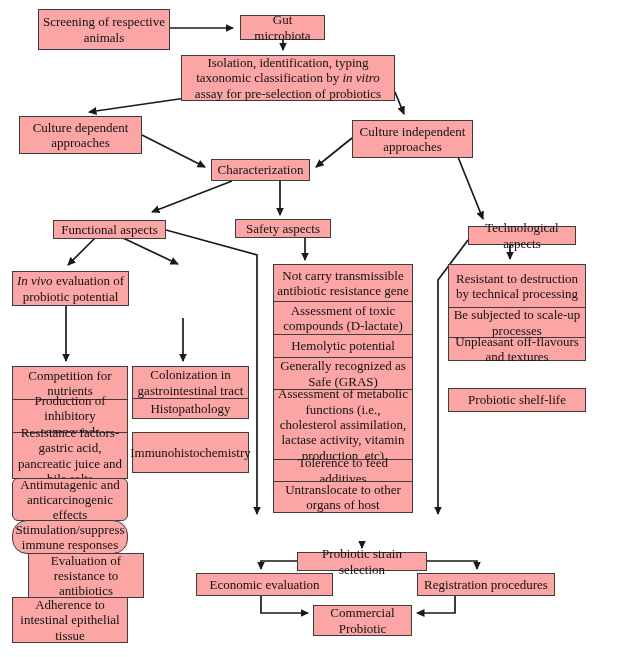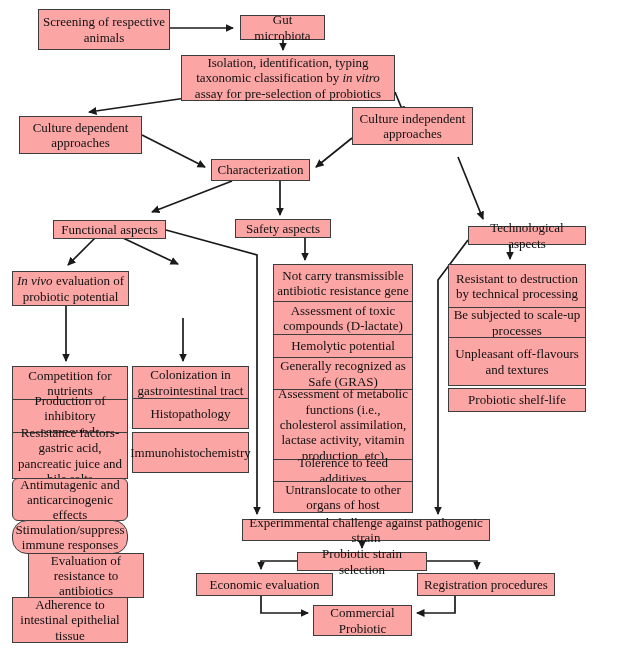--- a/index.html
+++ b/index.html
@@ -67,37 +67,37 @@
   <div class="node" style="left:181px;top:55px;width:214px;height:46px;">
     <div>
       <span>Isolation, identification, typing taxonomic classification by </span><span class="it">in vitro</span><span> assay for pre-selection of probiotics</span>
     </div>
   </div>
 
   <div class="node" style="left:19px;top:116px;width:123px;height:38px;">
     <span>Culture dependent approaches</span>
   </div>
 
-  <div class="node" style="left:352px;top:107px;width:121px;height:38px;">
+  <div class="node" style="left:352px;top:120px;width:121px;height:38px;">
     <span>Culture independent approaches</span>
   </div>
 
   <div class="node" style="left:211px;top:159px;width:99px;height:22px;">
     <span>Characterization</span>
   </div>
 
   <div class="node" style="left:53px;top:220px;width:113px;height:19px;">
     <span>Functional aspects</span>
   </div>
 
   <div class="node" style="left:235px;top:219px;width:96px;height:19px;">
     <span>Safety aspects</span>
   </div>
 
-  <div class="node" style="left:468px;top:226px;width:118px;height:19px;">
+  <div class="node" style="left:468px;top:226px;width:108px;height:19px;">
     <span>Technological aspects</span>
   </div>
 
   <div class="node" style="left:12px;top:271px;width:117px;height:35px;">
     <div><span class="it">In vivo</span><span> evaluation of probiotic potential</span></div>
   </div>
 
 
   <div class="node cell" style="left:12px;top:366px;width:116px;height:34px;">
       <span>Competition for nutrients</span>
@@ -117,21 +117,21 @@
   <div class="node cell" style="left:12px;top:553px;width:116px;height:45px;margin-left:16px;">
       <span>Evaluation of resistance to antibiotics</span>
     </div>
   <div class="node cell" style="left:12px;top:597px;width:116px;height:46px;">
       <span>Adherence to intestinal epithelial tissue</span>
     </div>
 
   <div class="node cell" style="left:132px;top:366px;width:117px;height:33px;">
       <span>Colonization in gastrointestinal tract</span>
     </div>
-  <div class="node cell" style="left:132px;top:398px;width:117px;height:31px;">
+  <div class="node cell" style="left:132px;top:398px;width:117px;height:21px;">
       <span>Histopathology</span>
     </div>
   <div class="node cell" style="left:132px;top:432px;width:117px;height:41px;">
       <span>Immunohistochemistry</span>
     </div>
 
   <div class="node cell" style="left:273px;top:264px;width:140px;height:38px;">
       <span>Not carry transmissible antibiotic resistance gene</span>
     </div>
   <div class="node cell" style="left:273px;top:301px;width:140px;height:34px;">
@@ -152,30 +152,27 @@
   <div class="node cell" style="left:273px;top:481px;width:140px;height:32px;">
       <span>Untranslocate to other organs of host</span>
     </div>
 
   <div class="node cell" style="left:448px;top:264px;width:138px;height:44px;">
       <span>Resistant to destruction by technical processing</span>
     </div>
   <div class="node cell" style="left:448px;top:307px;width:138px;height:31px;">
       <span>Be subjected to scale-up processes</span>
     </div>
-  <div class="node cell" style="left:448px;top:337px;width:138px;height:49px;">
+  <div class="node cell" style="left:448px;top:337px;width:138px;height:24px;">
       <span>Unpleasant off-flavours and textures</span>
     </div>
   <div class="node cell" style="left:448px;top:367px;width:138px;height:24px;margin-top:21px;">
       <span>Probiotic shelf-life</span>
     </div>
 
-  <div class="node" style="left:242px;top:519px;width:248px;height:22px;">
-    <span>Experimmental challenge against pathogenic strain</span>
-  </div>
 
   <div class="node" style="left:297px;top:552px;width:130px;height:19px;">
     <span>Probiotic strain selection</span>
   </div>
 
   <div class="node" style="left:196px;top:573px;width:137px;height:23px;">
     <span>Economic evaluation</span>
   </div>
 
   <div class="node" style="left:417px;top:573px;width:138px;height:23px;">

